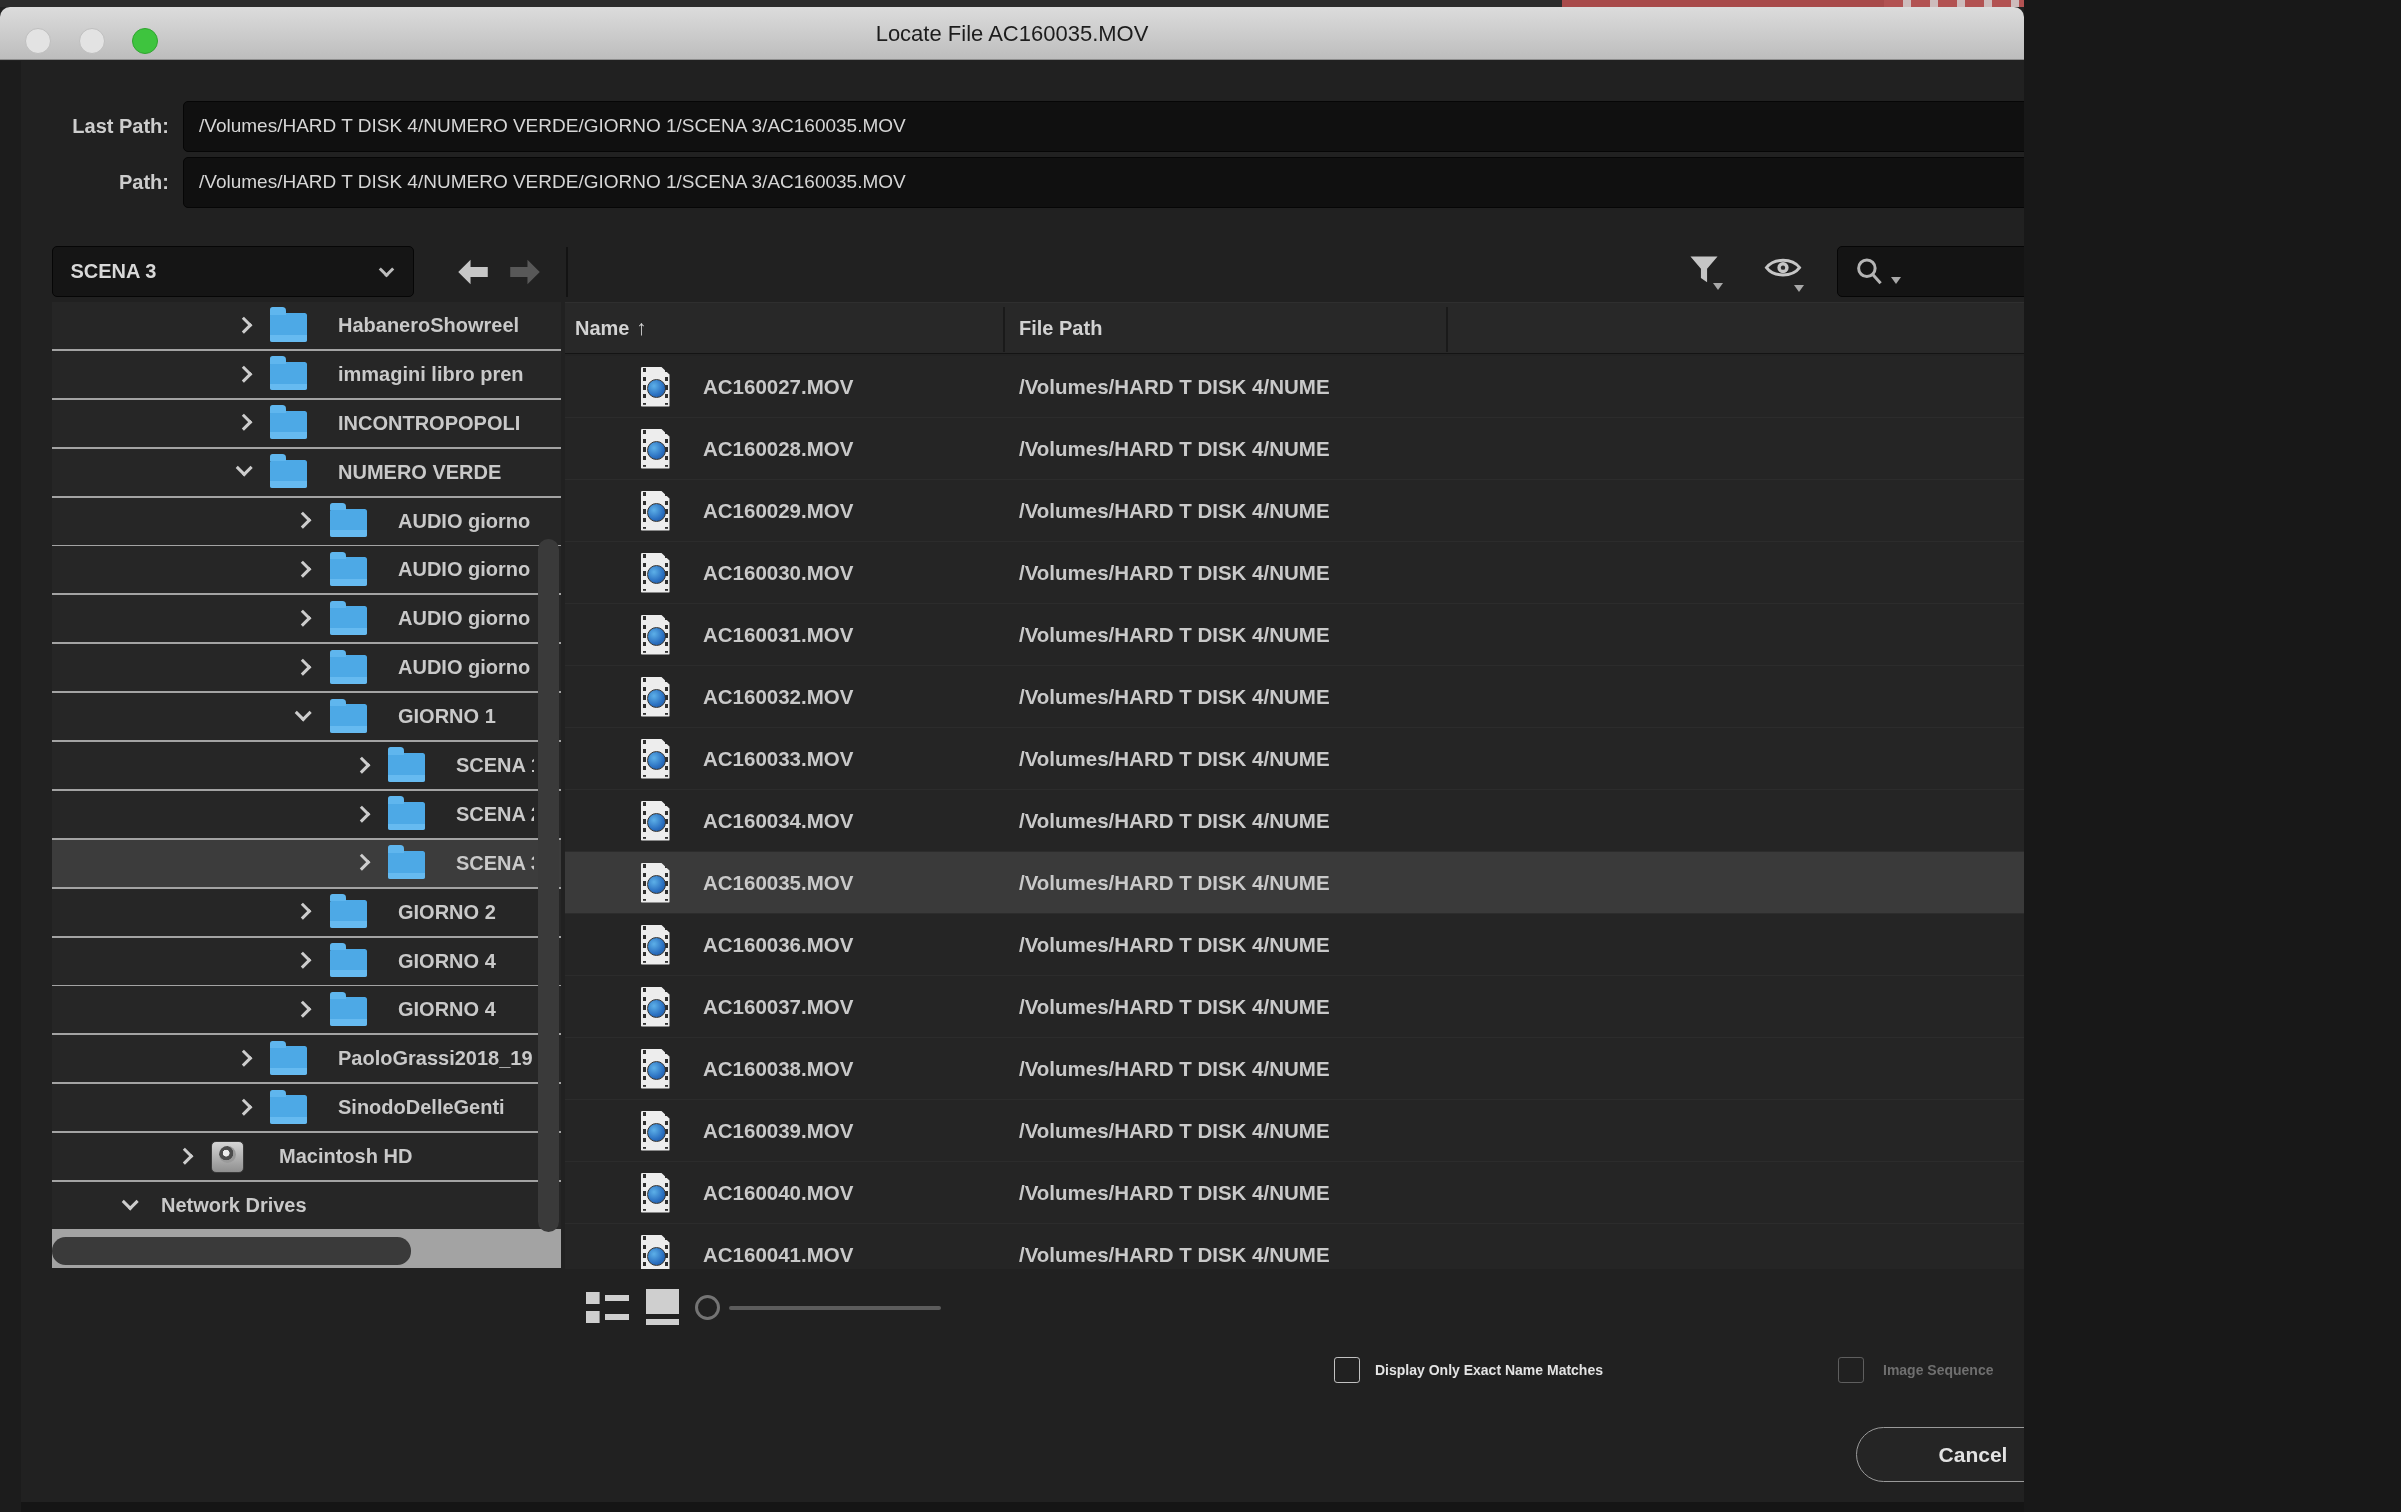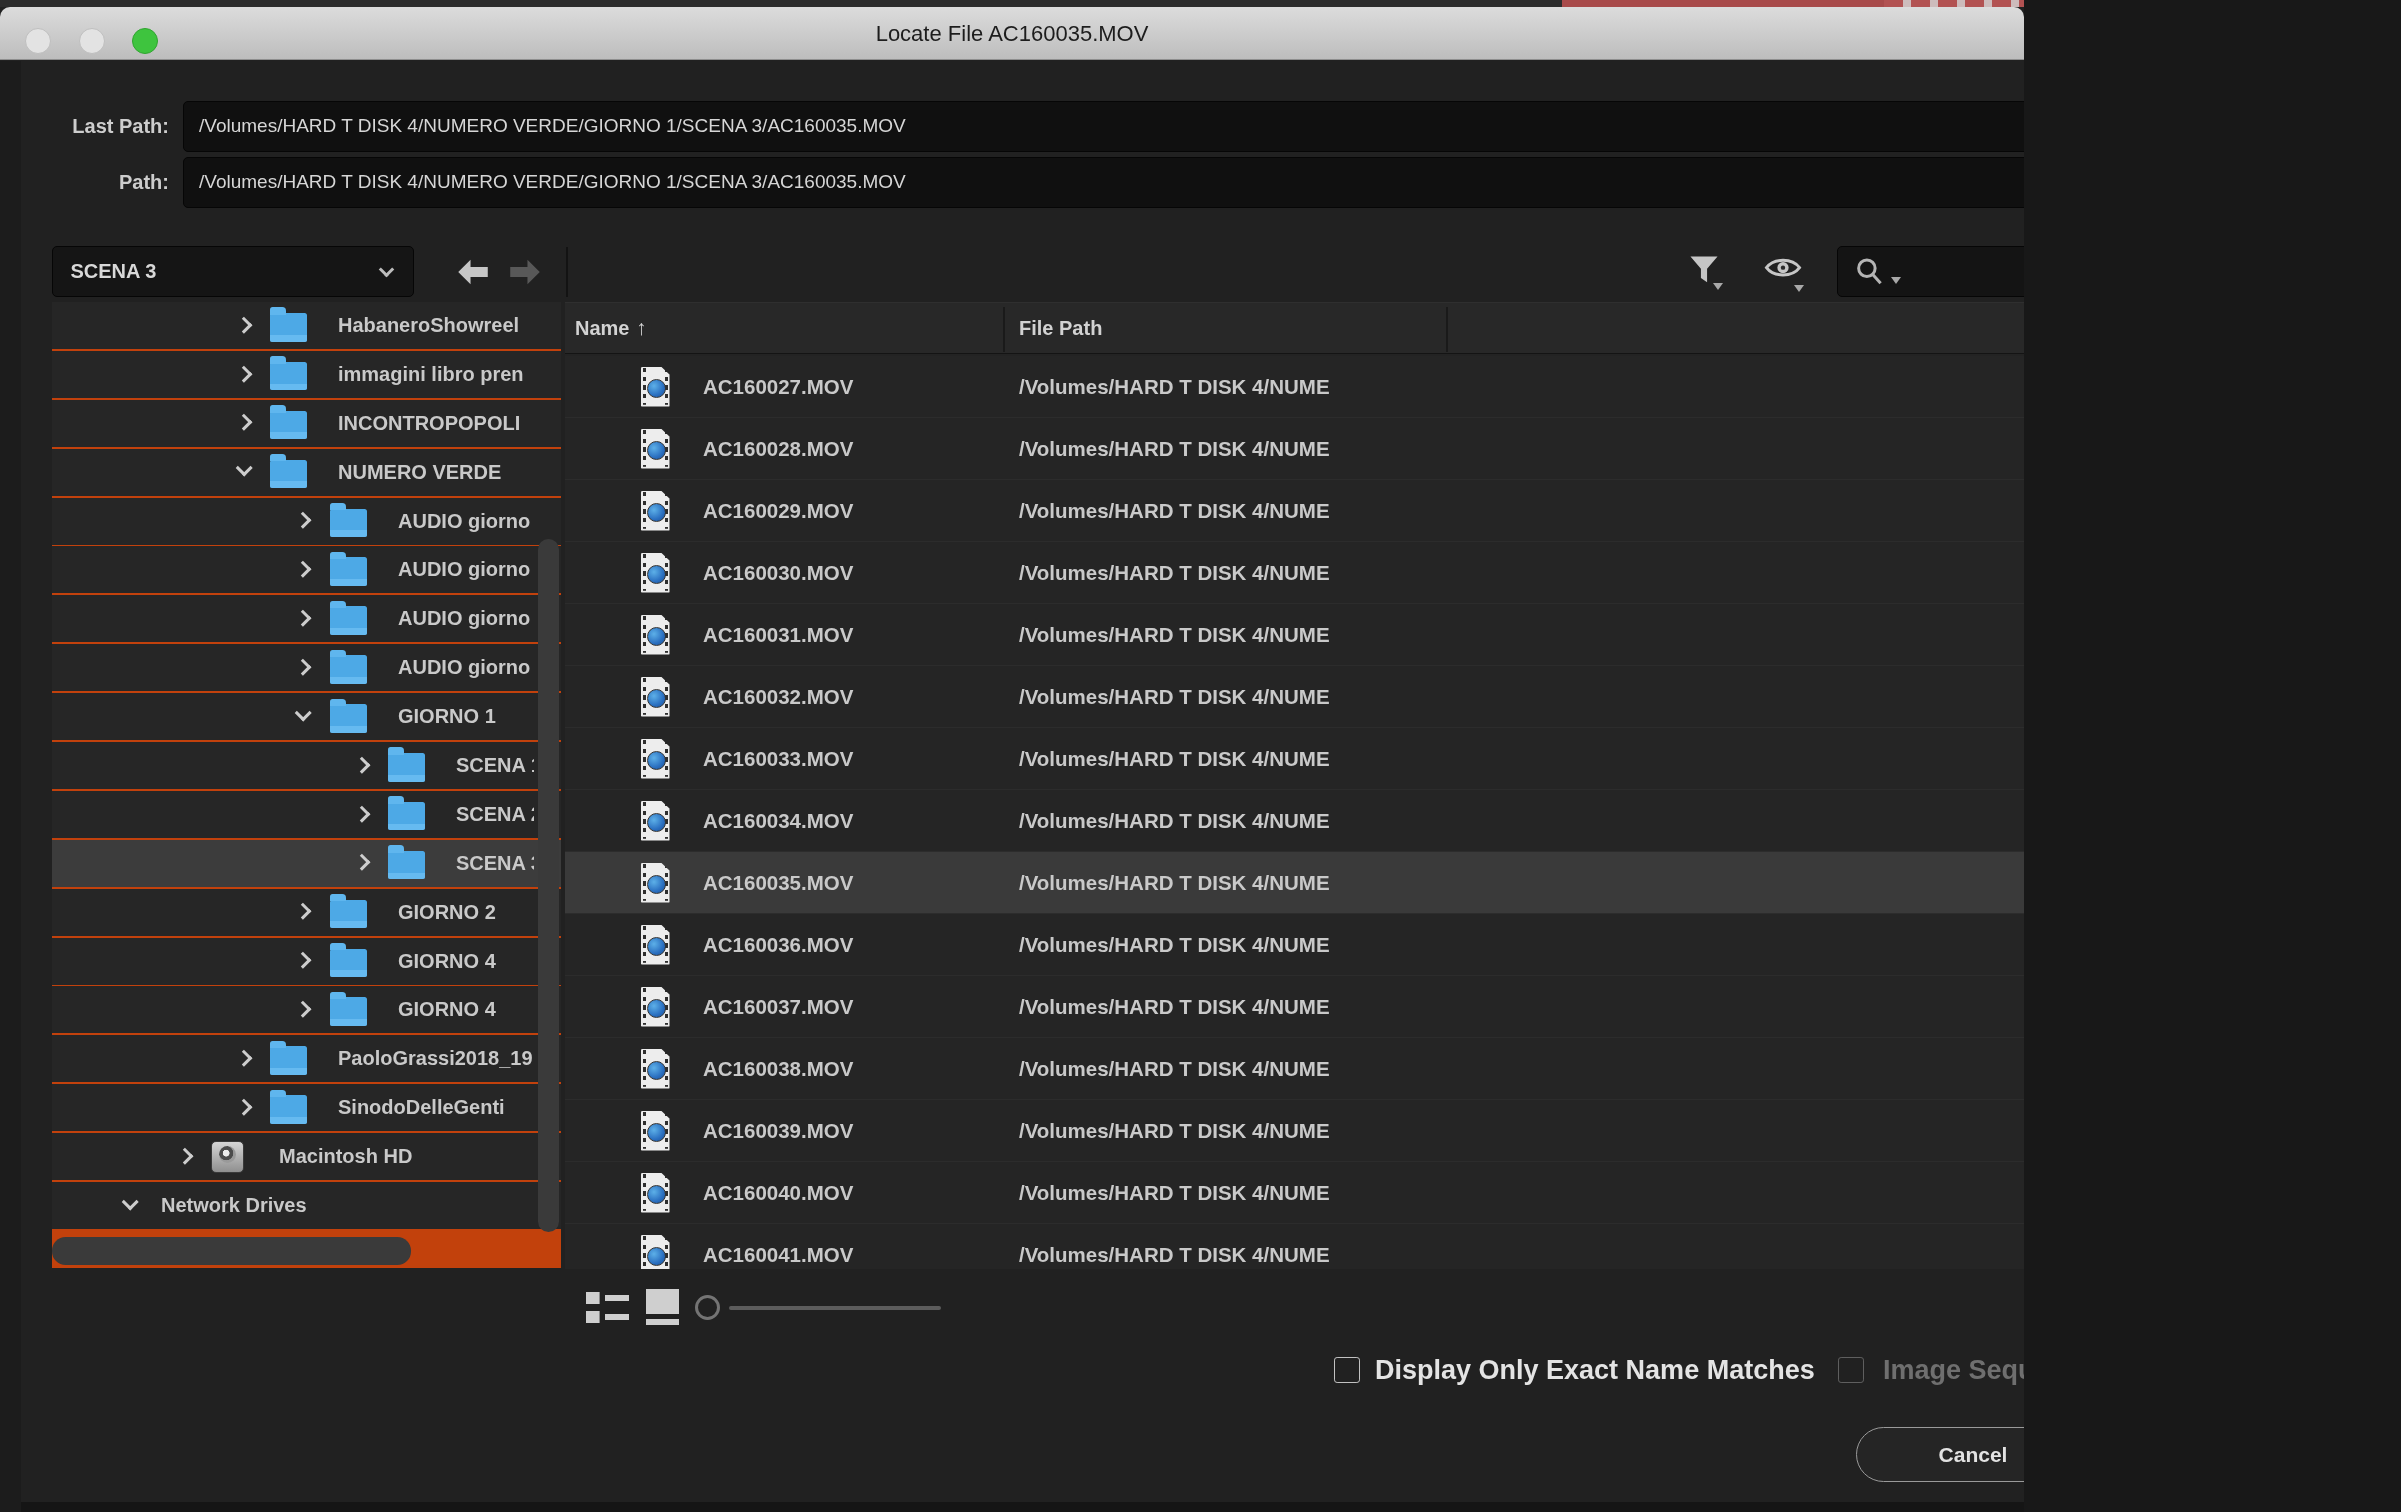--- a/index.html
+++ b/index.html
@@ -41,21 +41,21 @@
   .ic-filter{left:1688px;} .ic-eye{left:1764px;}
   .mini-caret{position:absolute;width:0;height:0;border-left:5.6px solid transparent;border-right:5.6px solid transparent;
     border-top:7.4px solid #a8a8a8;}
   .search-field{position:absolute;left:1837px;top:246px;width:514px;height:51px;background:#141414;
     border:1.2px solid #060606;border-radius:5px;}
   .search-field svg{position:absolute;left:17.4px;top:10px;}
   .search-field .mini-caret{left:53px;top:30px;}
   .search-text{position:absolute;left:74px;top:0;line-height:48px;font-size:19px;color:#d0d0d0;}
 
   
-  .tree{position:absolute;left:52px;top:302px;width:509px;height:966px;background:#c2410c;overflow:hidden;}
+  .tree{position:absolute;left:52px;top:302px;width:509px;height:966px;background:#a3a3a3;overflow:hidden;}
   .trow{position:relative;width:100%;height:47px;margin-bottom:1.9px;background:#262626;}
   .trow.sel{background:#3c3c3c;}
   .chev{position:absolute;top:16.7px;width:12.4px;height:12.4px;border-right:3.1px solid #cdcdcd;border-bottom:3.1px solid #cdcdcd;}
   .chev.r{transform:rotate(-45deg);}
   .chev.d{transform:rotate(45deg);top:13.6px;}
   .folder{position:absolute;top:11px;width:37px;height:28.5px;background:#4da9e6;border-radius:2.5px;}
   .folder::before{content:"";position:absolute;top:-5.6px;left:0;width:16px;height:7.4px;background:#5fb6ee;border-radius:2.5px 3.7px 0 0;}
   .folder::after{content:"";position:absolute;left:0;bottom:0;width:100%;height:6.8px;background:#66baf0;border-radius:0 0 2.5px 2.5px;}
   .drive{position:absolute;top:8px;width:33px;height:32px;border-radius:5px;border:1.2px solid #3a3a3a;
     background:linear-gradient(#d6d6d6,#8f8f8f);}
@@ -101,21 +101,21 @@
     background-image:linear-gradient(#cfcfcf,#cfcfcf),linear-gradient(#cfcfcf,#cfcfcf);
     background-size:33px 25px,33px 6.2px;background-position:0 0,0 30px;background-repeat:no-repeat;}
   .zoom-knob{position:absolute;left:695px;top:1295px;width:25px;height:25px;border:3.7px solid #747474;
     border-radius:50%;background:transparent;}
   .zoom-track{position:absolute;left:729px;top:1306px;width:212px;height:3.7px;background:#5c5c5c;border-radius:1.9px;}
 
   
   .checkbox{position:absolute;width:26px;height:26px;border:1.9px solid #c2c2c2;border-radius:3.1px;background:transparent;}
   .checkbox.disabled{border-color:#5f5f5f;}
   .cb1{left:1334px;top:1357px;} .cb2{left:1838px;top:1357px;}
-  .cblabel{position:absolute;top:1355px;font-size:27px;font-weight:600;color:#e4e4e4;line-height:30px;white-space:nowrap;}
+  .cblabel{position:absolute;top:1355px;font-size:14px;font-weight:600;color:#e4e4e4;line-height:30px;white-space:nowrap;}
   .cbl1{left:1375px;} .cbl2{left:1883px;color:#6f6f6f;}
   .btn{position:absolute;height:55px;border-radius:28.5px;border:1.9px solid #bdbdbd;background:rgba(255,255,255,0.02);
     font-size:21px;font-weight:600;color:#e2e2e2;display:flex;align-items:center;justify-content:center;}
   .btn-search{left:2124px;top:1350px;width:231px;border-color:#c2c2c2;}
   .btn-cancel{left:1856px;top:1427px;width:234px;border-color:#9a9a9a;}
   .btn-ok{left:2124px;top:1427px;width:231px;border-width:3.1px;border-color:#ededed;color:#0ea5e9;}
 
   .bottom-shadow{position:absolute;left:0;top:1502px;width:100%;height:10.5px;background:#151515;}
   .left-shadow{position:absolute;left:0;top:61px;width:21px;height:1452px;background:#1c1c1c;}
 </style>

